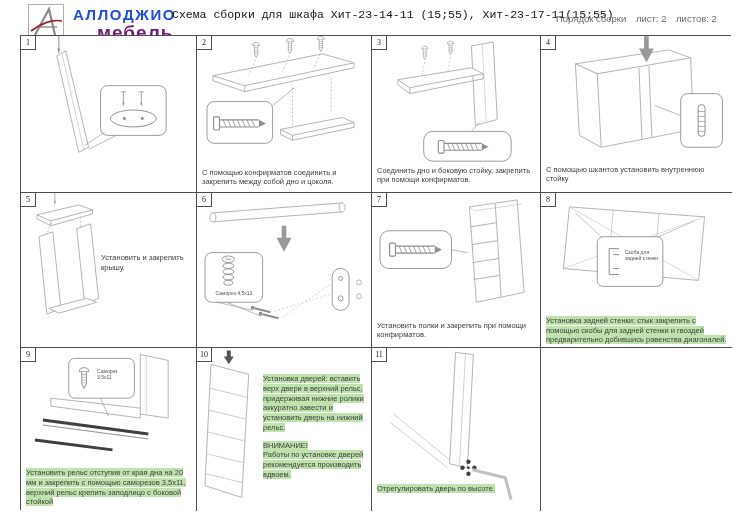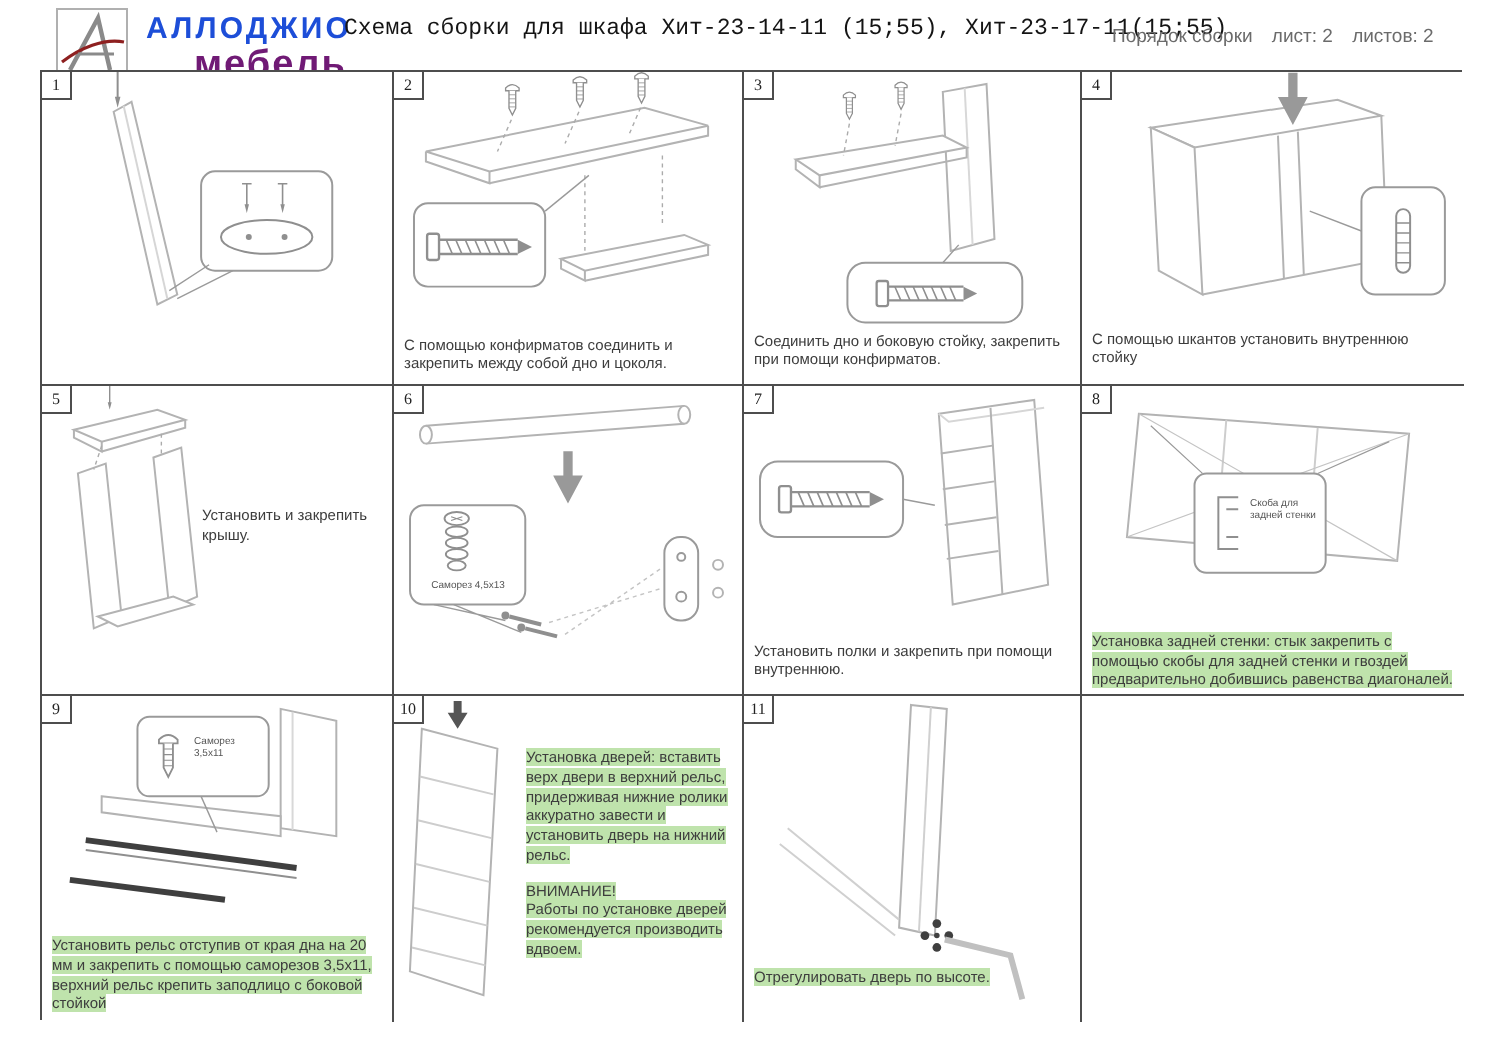--- a/index.html
+++ b/index.html
@@ -197,21 +197,21 @@
       <div class="num">7</div>
       <svg class="draw" viewBox="0 0 169 155">
         <rect x="8" y="38" width="72" height="38" rx="9" fill="#fff" stroke="#9a9a9a"></rect>
         <use href="#sym-confirmat" x="14" y="45" width="60" height="24"></use>
         <path d="M80 57 L96 60" stroke="#9a9a9a" stroke-width="0.7" fill="none"></path>
         <path d="M98 14 L146 7 L153 100 L105 110 Z" fill="#fff" stroke="#b3b3b3"></path>
         <path d="M98 14 L103 18 L151 11" fill="none" stroke="#d6d6d6"></path>
         <path d="M124 11 L130 105" stroke="#b3b3b3" fill="none"></path>
         <path d="M99 34 L125 30 M100 52 L126 48 M101 70 L127 66 M102 87 L128 83" stroke="#b3b3b3" fill="none"></path>
       </svg>
-      <div class="cap" style="bottom:7px"><span>Установить полки и закрепить при помощи внутреннюю.</span></div>
+      <div class="cap" style="bottom:7px"><span>Установить полки и закрепить при помощи конфирматов.</span></div>
     </div>
 
     <div class="cell">
       <div class="num">8</div>
       <svg class="draw" viewBox="0 0 191 155">
         <path d="M28 14 L164 24 L158 88 L22 76 Z" fill="#fff" stroke="#b3b3b3"></path>
         <path d="M72 17 L67 79 M118 21 L113 84" stroke="#cdcdcd" fill="none"></path>
         <path d="M28 14 L158 88 M164 24 L22 76" stroke="#c4c4c4" stroke-width="0.6" fill="none"></path>
         <rect x="56" y="44" width="66" height="50" rx="6" fill="#fff" stroke="#9a9a9a"></rect>
         <path d="M78 56 h-10 v26 h10 M78 62 h-6 M78 76 h-6" stroke="#8f8f8f" fill="none"></path>

